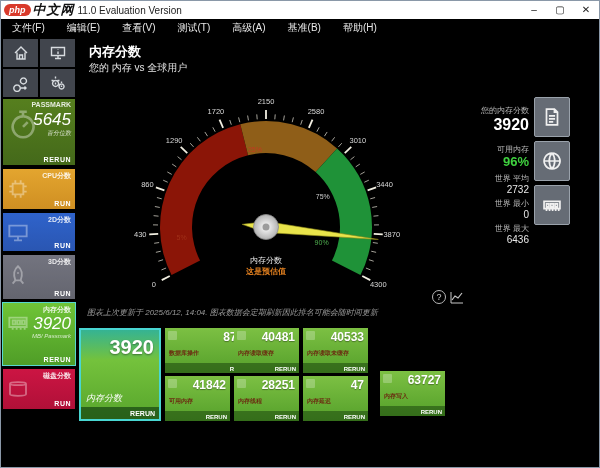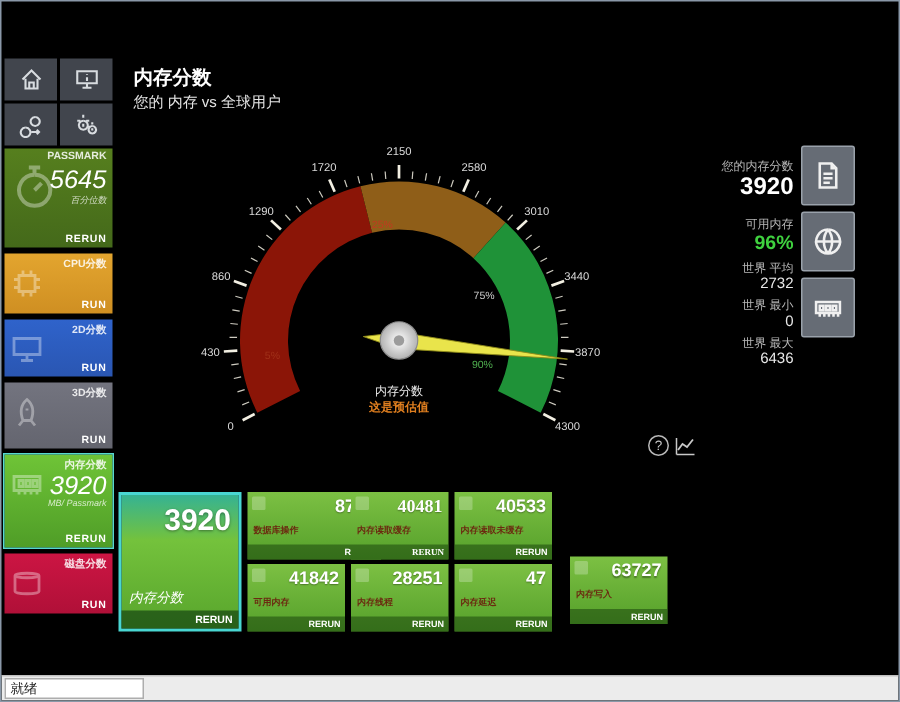--- a/index.html
+++ b/index.html
@@ -67,21 +67,40 @@
   
   #statusbar{position:absolute;left:0;right:0;bottom:0;height:16px;background:#ececec;border-top:1px solid #c0c0c0;}
   #status-field{position:absolute;left:2px;top:1px;width:88px;height:12px;background:#fff;border:1px solid #adadad;
     font-size:9px;color:#222;line-height:12px;padding-left:3px;}
 </style>
 </head>
 <body>
 
 <div id="window">
 
-
+  <div id="titlebar">
+    <span class="logo-badge">php</span>
+    <span class="logo-text">中文网</span>
+    <span class="title-text">11.0 Evaluation Version</span>
+    <span class="win-btns">
+      <span class="win-btn">–</span>
+      <span class="win-btn">▢</span>
+      <span class="win-btn">✕</span>
+    </span>
+  </div>
+
+  <div id="menubar">
+      <span class="menu-item">文件(F)</span>
+      <span class="menu-item">编辑(E)</span>
+      <span class="menu-item">查看(V)</span>
+      <span class="menu-item">测试(T)</span>
+      <span class="menu-item">高级(A)</span>
+      <span class="menu-item">基准(B)</span>
+      <span class="menu-item">帮助(H)</span>
+    </div>
 
   <div id="nav">
       <div class="nav-btn">
         <svg width="18" height="18" viewBox="0 0 18 18">
           <g fill="none" stroke="#d8dce0" stroke-width="1.4">
             <path d="M3 9 L9 3 L15 9 M5 8.5 V15 H13 V8.5 M7.5 15 V11 H10.5 V15"></path>
           </g>
         </svg>
       </div>
       <div class="nav-btn">
@@ -253,20 +272,21 @@
       <text x="143" y="189" text-anchor="middle" font-size="8" font-weight="bold" fill="#e07f1f" font-family="&quot;Liberation Sans&quot;,sans-serif">这是预估值</text>
     </svg>
 
   <div id="help-icon" class="gf-icon">?</div>
   <svg id="chart-icon" class="gf-icon" viewBox="0 0 14 14">
     <polyline points="1,13 1,2" stroke="#c8c8c8" stroke-width="1" fill="none"></polyline>
     <polyline points="1,13 13,13" stroke="#c8c8c8" stroke-width="1" fill="none"></polyline>
     <polyline points="2,10 5,6 8,8 12,3" stroke="#c8c8c8" stroke-width="1.2" fill="none"></polyline>
   </svg>
 
+  <div id="chart-note">图表上次更新于 2025/6/12, 14:04. 图表数据会定期刷新因此排名可能会随时间更新</div>
 
   <div id="right-stats">
     <div class="rs-label">您的内存分数</div>
     <div class="rs-score">3920</div>
     <div class="rs-label">可用内存</div>
     <div class="rs-pct">96%</div>
     <div id="world-stats" style="margin-top:4px;">
         <div class="rs-world-label">世界 平均</div>
         <div class="rs-world-value">2732</div>
         <div class="rs-world-label">世界 最小</div>
@@ -306,21 +326,21 @@
     <div class="mt-action">RERUN</div>
   </div>
   <div id="subtiles">
       <div class="subtile" style="left: 164px; top: 327px; padding-left: 24px;">
         <span class="st-icon"></span>
         <div class="st-value">8735</div>
         <div class="st-label">数据库操作</div>
         <div class="st-strip"></div>
         <div class="st-action">RERUN</div>
       </div>
-      <div class="subtile" style="left: 233px; top: 327px; font-family: Liberation Serif, serif;">
+      <div class="subtile" style="left: 233px; top: 327px;">
         <span class="st-icon"></span>
         <div class="st-value">40481</div>
         <div class="st-label">内存读取缓存</div>
         <div class="st-strip"></div>
         <div class="st-action">RERUN</div>
       </div>
       <div class="subtile" style="left: 302px; top: 327px;">
         <span class="st-icon"></span>
         <div class="st-value">40533</div>
         <div class="st-label">内存读取未缓存</div>
@@ -350,17 +370,14 @@
       </div>
       <div class="subtile" style="left: 302px; top: 375px;">
         <span class="st-icon"></span>
         <div class="st-value">47</div>
         <div class="st-label">内存延迟</div>
         <div class="st-strip"></div>
         <div class="st-action">RERUN</div>
       </div>
     </div>
 
-  <div id="statusbar">
-    <div id="status-field">就绪</div>
-  </div>
 
 </div>
 
 </body></html>

